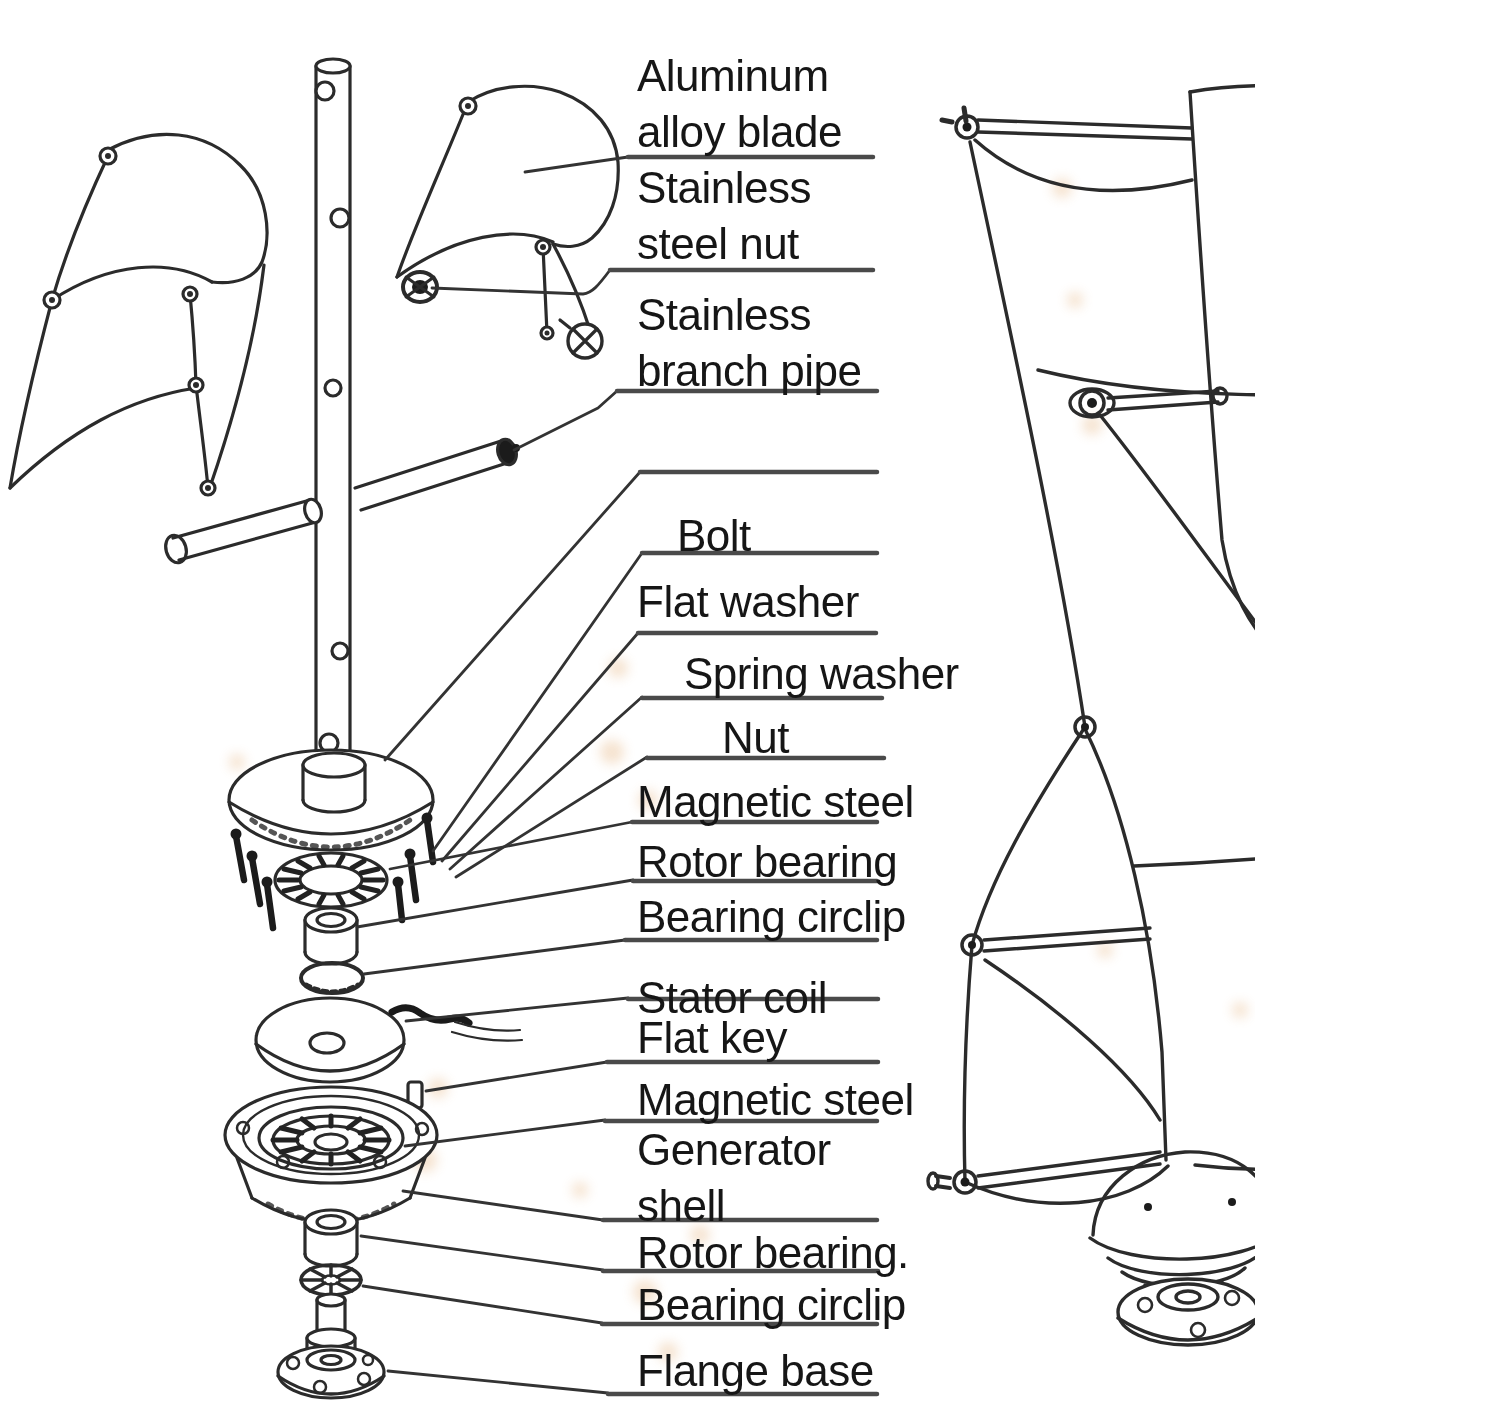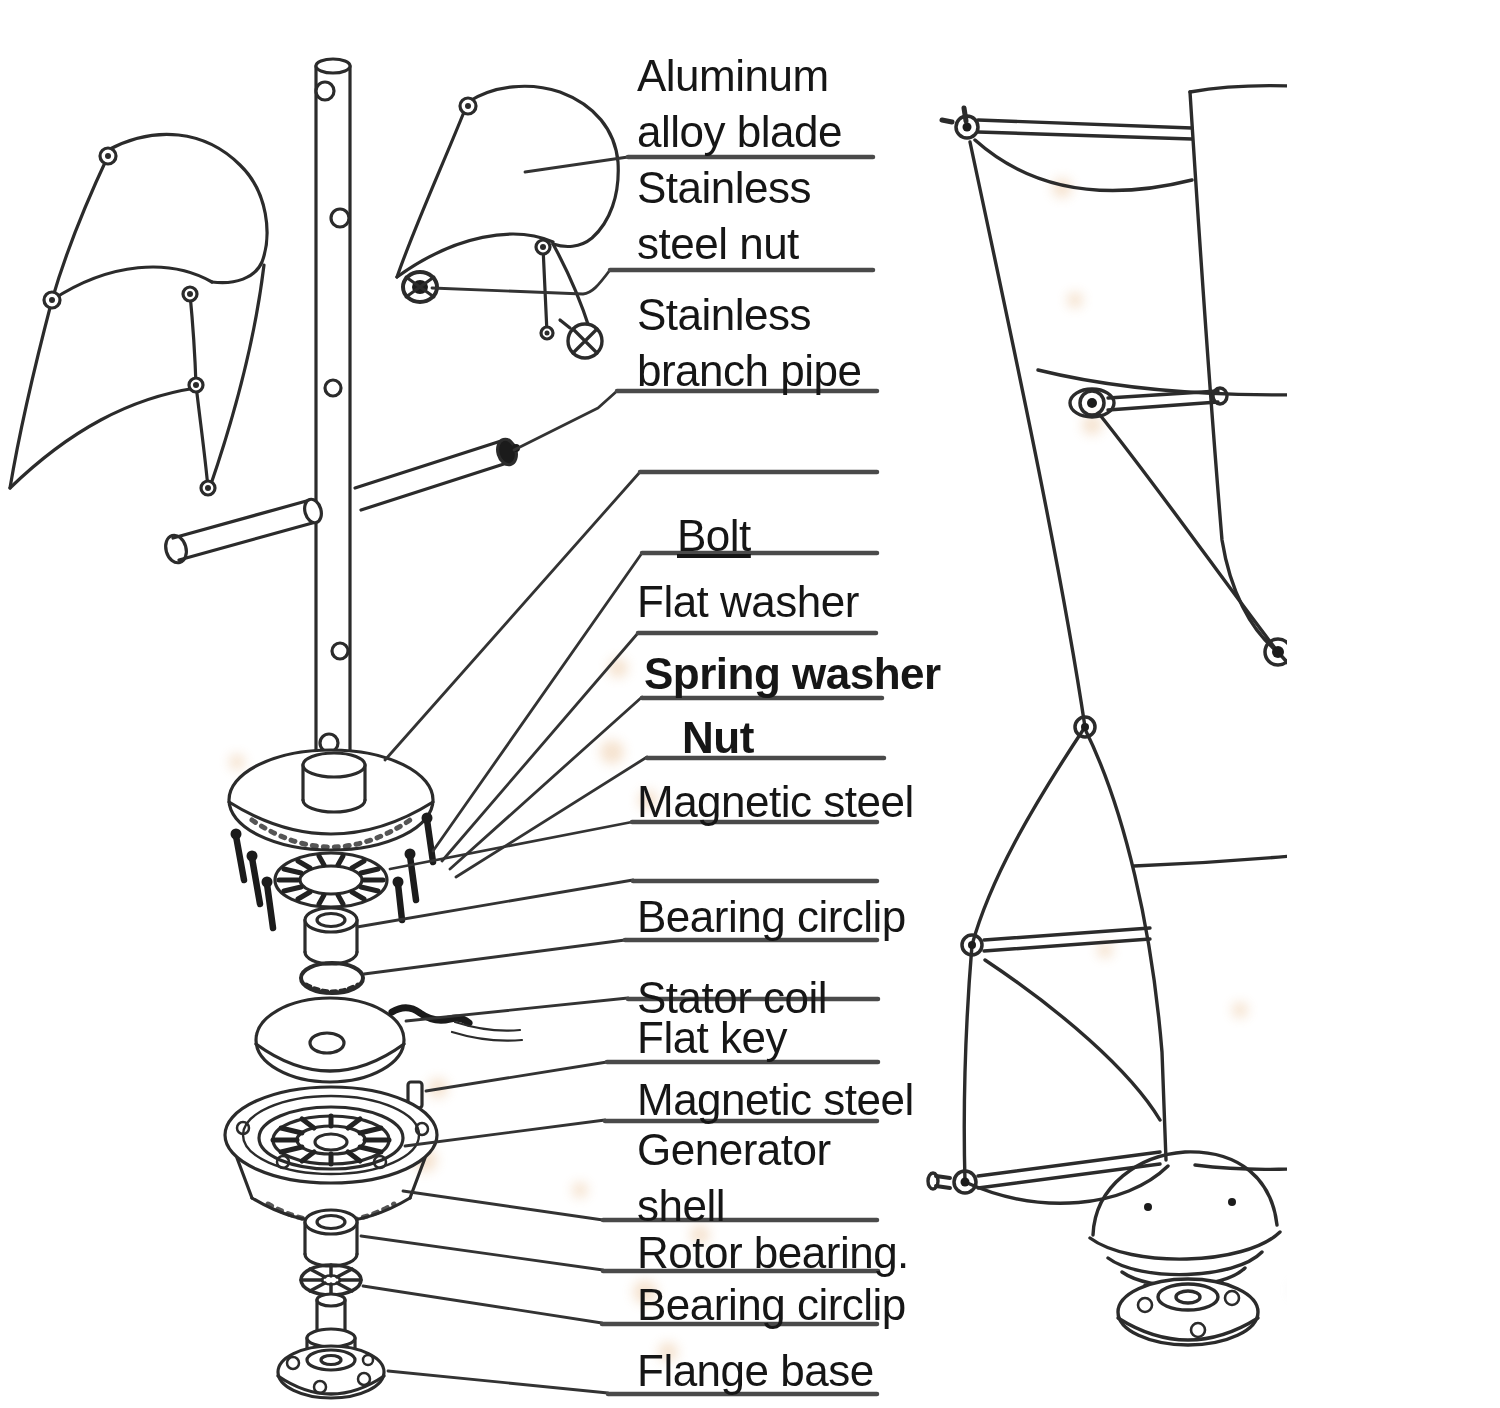--- a/index.html
+++ b/index.html
@@ -1,31 +1,30 @@
 <!DOCTYPE html>
 <html><head>
 <meta charset="utf-8">
 <style>
   html,body{margin:0;padding:0;background:#fff;}
   .stage{
     position:relative;width:1255px;height:1408px;background:#ffffff;overflow:hidden;
     font-family:"Liberation Sans", sans-serif;
-    padding-left:32px;
   }
   .stage svg{position:absolute;left:0;top:0;}
   .part-label{
     position:absolute;
     font-size:44px;
     line-height:56px;
     letter-spacing:-0.5px;
     color:#161616;
     white-space:pre-line;
     font-weight:400;
   }
-  .part-label.bold{font-weight:700;}
+  .part-label.bold{font-weight:400;margin-left:40px;}
 </style>
 </head>
 <body>
 
 <div class="stage">
 
 <svg width="1500" height="1408" viewBox="0 0 1500 1408">
   <defs>
     <filter id="blur6" x="-80%" y="-80%" width="260%" height="260%">
           <feGaussianBlur stdDeviation="6"></feGaussianBlur>
@@ -397,25 +396,26 @@
     <line x1="608" y1="1394" x2="877" y2="1394"></line>
   </g>
 </svg>
 
   <div class="part-label" style="left:637px; top:48px;">Aluminum
 alloy blade</div>
   <div class="part-label" style="left:637px; top:160px;">Stainless
 steel nut</div>
   <div class="part-label" style="left:637px; top:287px;">Stainless
 branch pipe</div>
-  <div class="part-label" style="left:677px; top:508px;text-decoration:underline;">Bolt</div>
+  <div class="part-label" style="left:677px; top:508px;">Bolt</div>
   <div class="part-label" style="left:637px; top:574px;text-align:right;">Flat washer</div>
   <div class="part-label bold" style="left:644px; top:646px;">Spring washer</div>
   <div class="part-label bold" style="left:682px; top:710px;">Nut</div>
   <div class="part-label" style="left:637px; top:774px;">Magnetic steel</div>
+  <div class="part-label" style="left:637px; top:834px;">Rotor bearing</div>
   <div class="part-label" style="left:637px; top:889px;">Bearing circlip</div>
   <div class="part-label" style="left:637px; top:946px;margin-top:24px;">Stator coil</div>
   <div class="part-label" style="left:637px; top:1010px;text-align:right;">Flat key</div>
   <div class="part-label" style="left:637px; top:1072px;">Magnetic steel</div>
   <div class="part-label" style="left:637px; top:1122px;">Generator
 shell</div>
   <div class="part-label" style="left:637px; top:1225px;">Rotor bearing.</div>
   <div class="part-label" style="left:637px; top:1277px;">Bearing circlip</div>
   <div class="part-label" style="left:637px; top:1343px;">Flange base</div>
 

